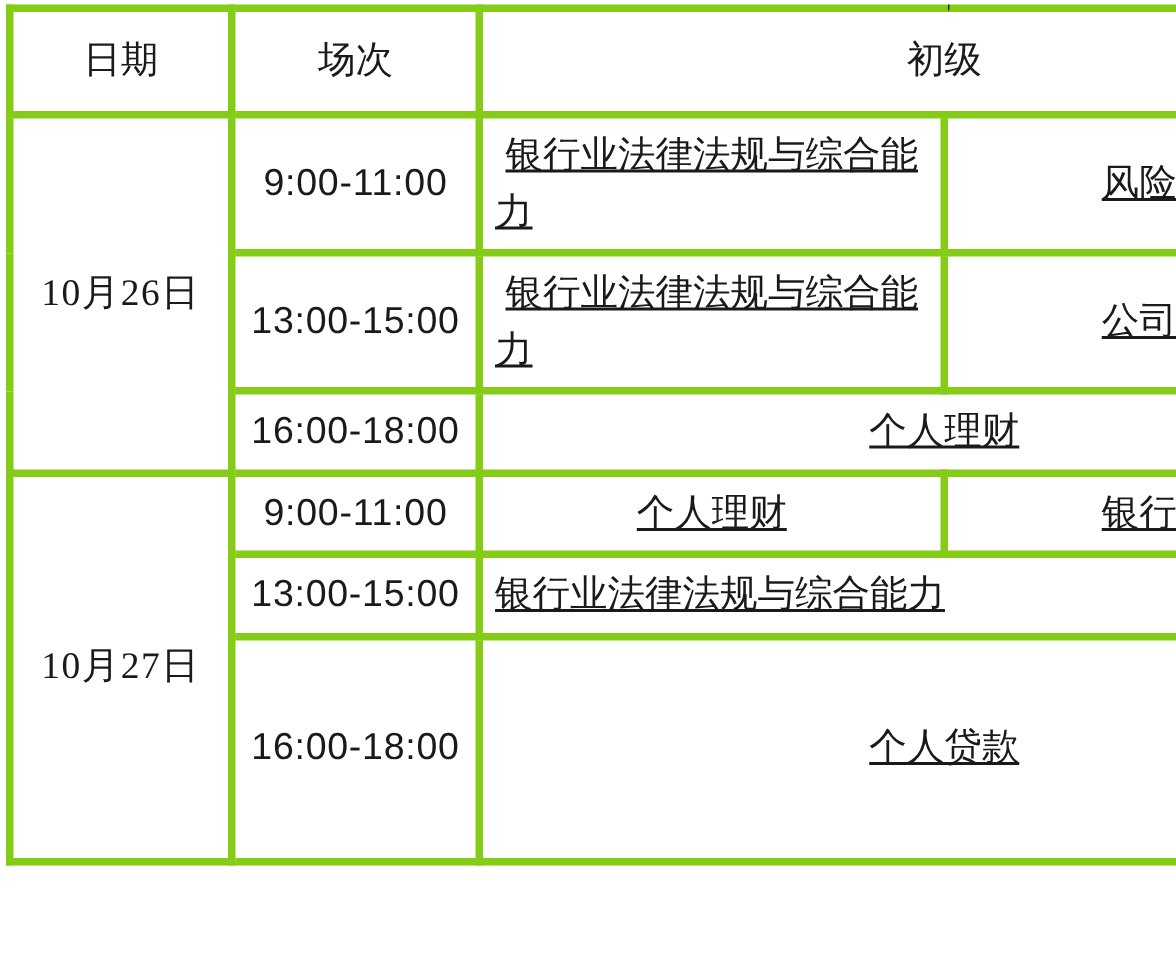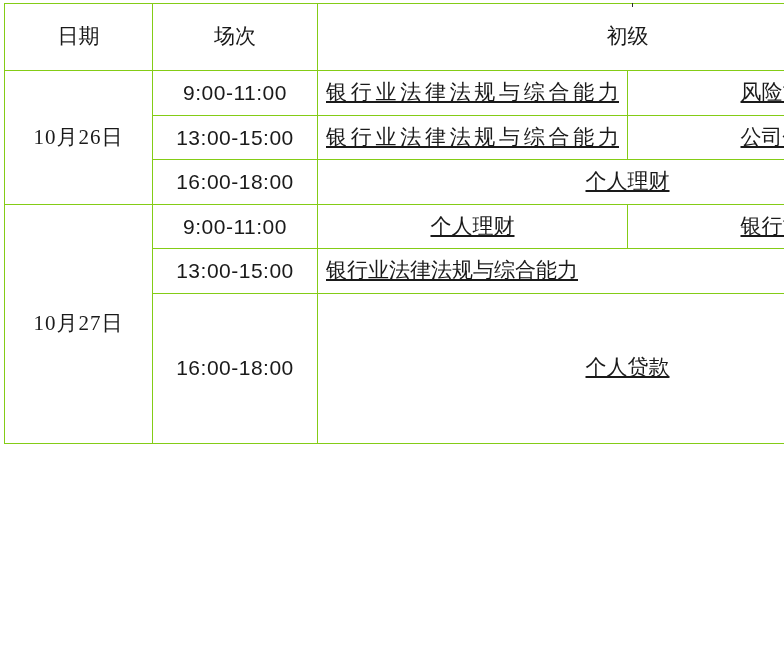--- a/index.html
+++ b/index.html
@@ -21,26 +21,26 @@
     box-sizing: border-box;
   }
   table.schedule {
     border-collapse: collapse;
     table-layout: fixed;
     width: 775px;
     margin-left: 4px;
     margin-top: 3px;
   }
   table.schedule td, table.schedule th {
-    border: 1px solid #84cc16;
+    border: 5px solid #84cc16;
     padding: 6px 8px;
     text-align: center;
     vertical-align: middle;
     font-weight: normal;
-    font-size: 21px;
+    font-size: 25px;
     line-height: 1.5;
   }
   th.hdr {
     font-size: 22px;
     height: 54px;
   }
   td.date-cell {
     font-size: 21px;
     letter-spacing: 1px;
   }

